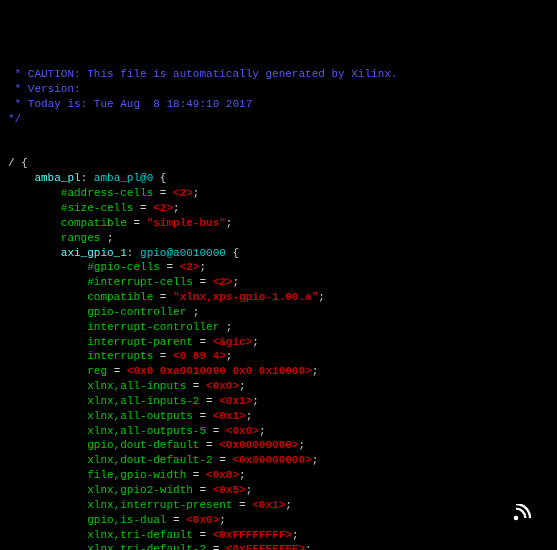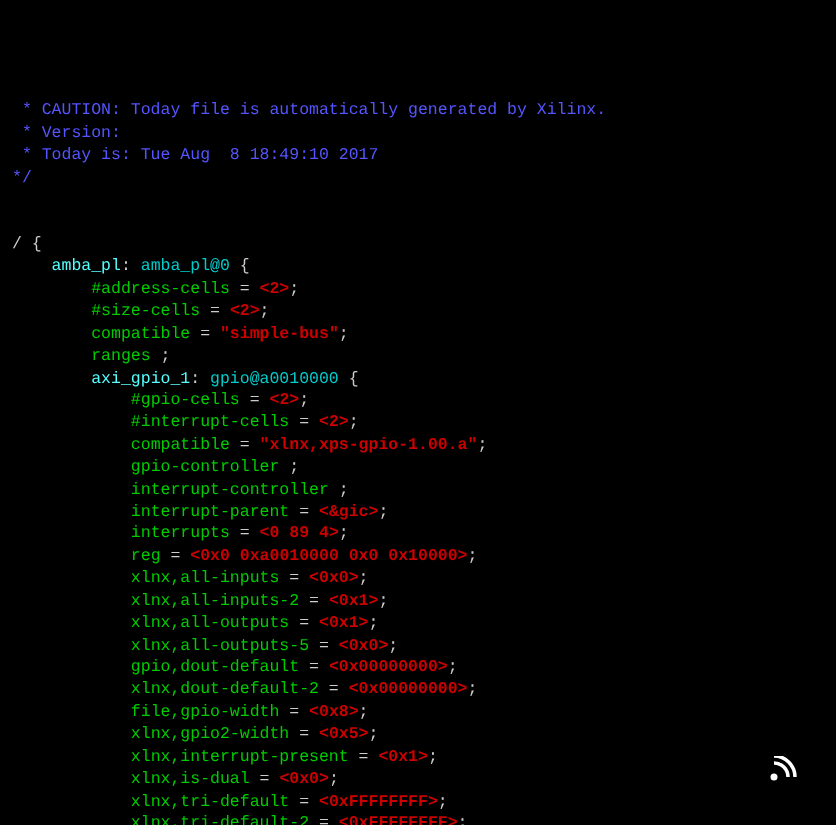--- a/index.html
+++ b/index.html
@@ -48,21 +48,21 @@
   .watermark .sub {
     font-size: 9px;
     opacity: 0.8;
   }
 </style>
 </head>
 <body>
 
 
 
-<div><span class="comment"> * CAUTION: Today file is automatically generated by Xilinx.</span>
+<div><span class="comment"> * CAUTION: This file is automatically generated by Xilinx.</span>
 <span class="comment"> * Version:</span>
 <span class="comment"> * Today is: Tue Aug  8 18:49:10 2017</span>
 <span class="comment">*/</span>
 
 
 <span class="punct">/ {</span>
     <span class="label">amba_pl</span><span class="punct">: </span><span class="keyword">amba_pl@0</span><span class="punct"> {</span>
         <span class="prop">#address-cells</span><span class="punct"> = </span><span class="value">&lt;2&gt;</span><span class="punct">;</span>
         <span class="prop">#size-cells</span><span class="punct"> = </span><span class="value">&lt;2&gt;</span><span class="punct">;</span>
         <span class="prop">compatible</span><span class="punct"> = </span><span class="string">"simple-bus"</span><span class="punct">;</span>
@@ -78,21 +78,21 @@
             <span class="prop">reg</span><span class="punct"> = </span><span class="value">&lt;0x0 0xa0010000 0x0 0x10000&gt;</span><span class="punct">;</span>
             <span class="prop">xlnx,all-inputs</span><span class="punct"> = </span><span class="value">&lt;0x0&gt;</span><span class="punct">;</span>
             <span class="prop">xlnx,all-inputs-2</span><span class="punct"> = </span><span class="value">&lt;0x1&gt;</span><span class="punct">;</span>
             <span class="prop">xlnx,all-outputs</span><span class="punct"> = </span><span class="value">&lt;0x1&gt;</span><span class="punct">;</span>
             <span class="prop">xlnx,all-outputs-5</span><span class="punct"> = </span><span class="value">&lt;0x0&gt;</span><span class="punct">;</span>
             <span class="prop">gpio,dout-default</span><span class="punct"> = </span><span class="value">&lt;0x00000000&gt;</span><span class="punct">;</span>
             <span class="prop">xlnx,dout-default-2</span><span class="punct"> = </span><span class="value">&lt;0x00000000&gt;</span><span class="punct">;</span>
             <span class="prop">file,gpio-width</span><span class="punct"> = </span><span class="value">&lt;0x8&gt;</span><span class="punct">;</span>
             <span class="prop">xlnx,gpio2-width</span><span class="punct"> = </span><span class="value">&lt;0x5&gt;</span><span class="punct">;</span>
             <span class="prop">xlnx,interrupt-present</span><span class="punct"> = </span><span class="value">&lt;0x1&gt;</span><span class="punct">;</span>
-            <span class="prop">xlnx,is-dual</span><span class="punct"> = </span><span class="value">&lt;0x0&gt;</span><span class="punct">;</span>
+            <span class="prop">gpio,is-dual</span><span class="punct"> = </span><span class="value">&lt;0x0&gt;</span><span class="punct">;</span>
             <span class="prop">xlnx,tri-default</span><span class="punct"> = </span><span class="value">&lt;0xFFFFFFFF&gt;</span><span class="punct">;</span>
             <span class="prop">xlnx,tri-default-2</span><span class="punct"> = </span><span class="value">&lt;0xFFFFFFFF&gt;</span><span class="punct">;</span>
         
         
             
             
         
         
             
             

